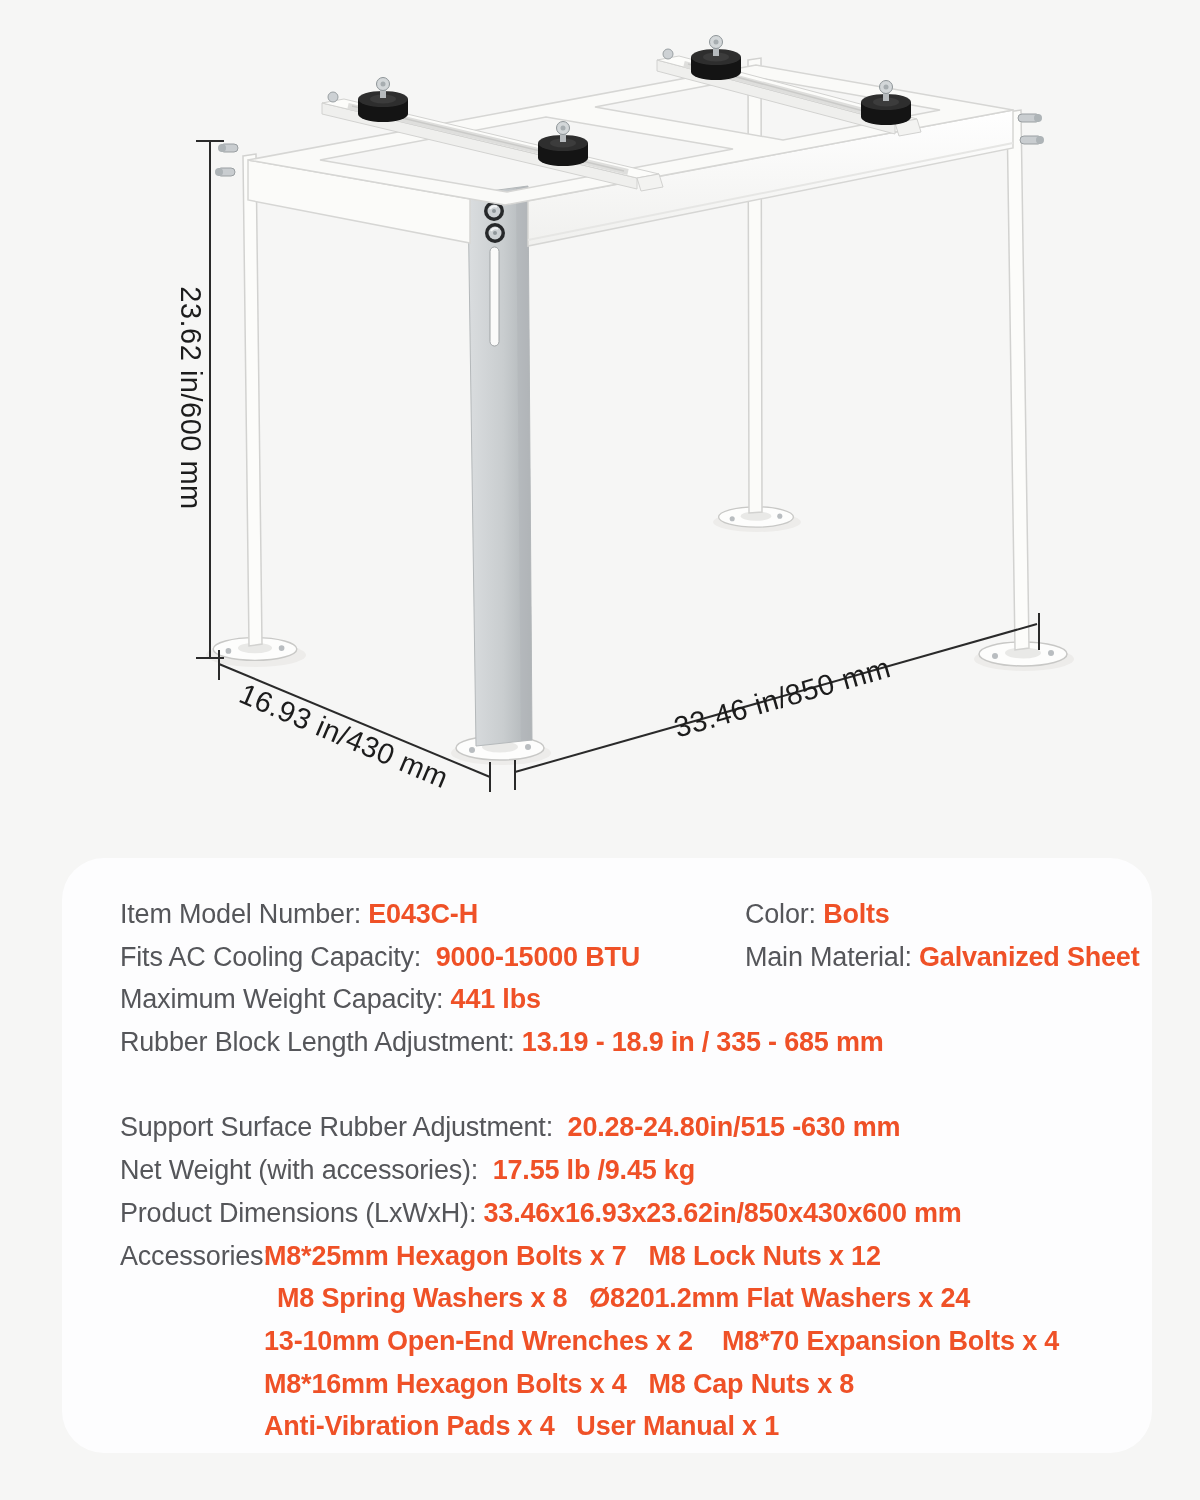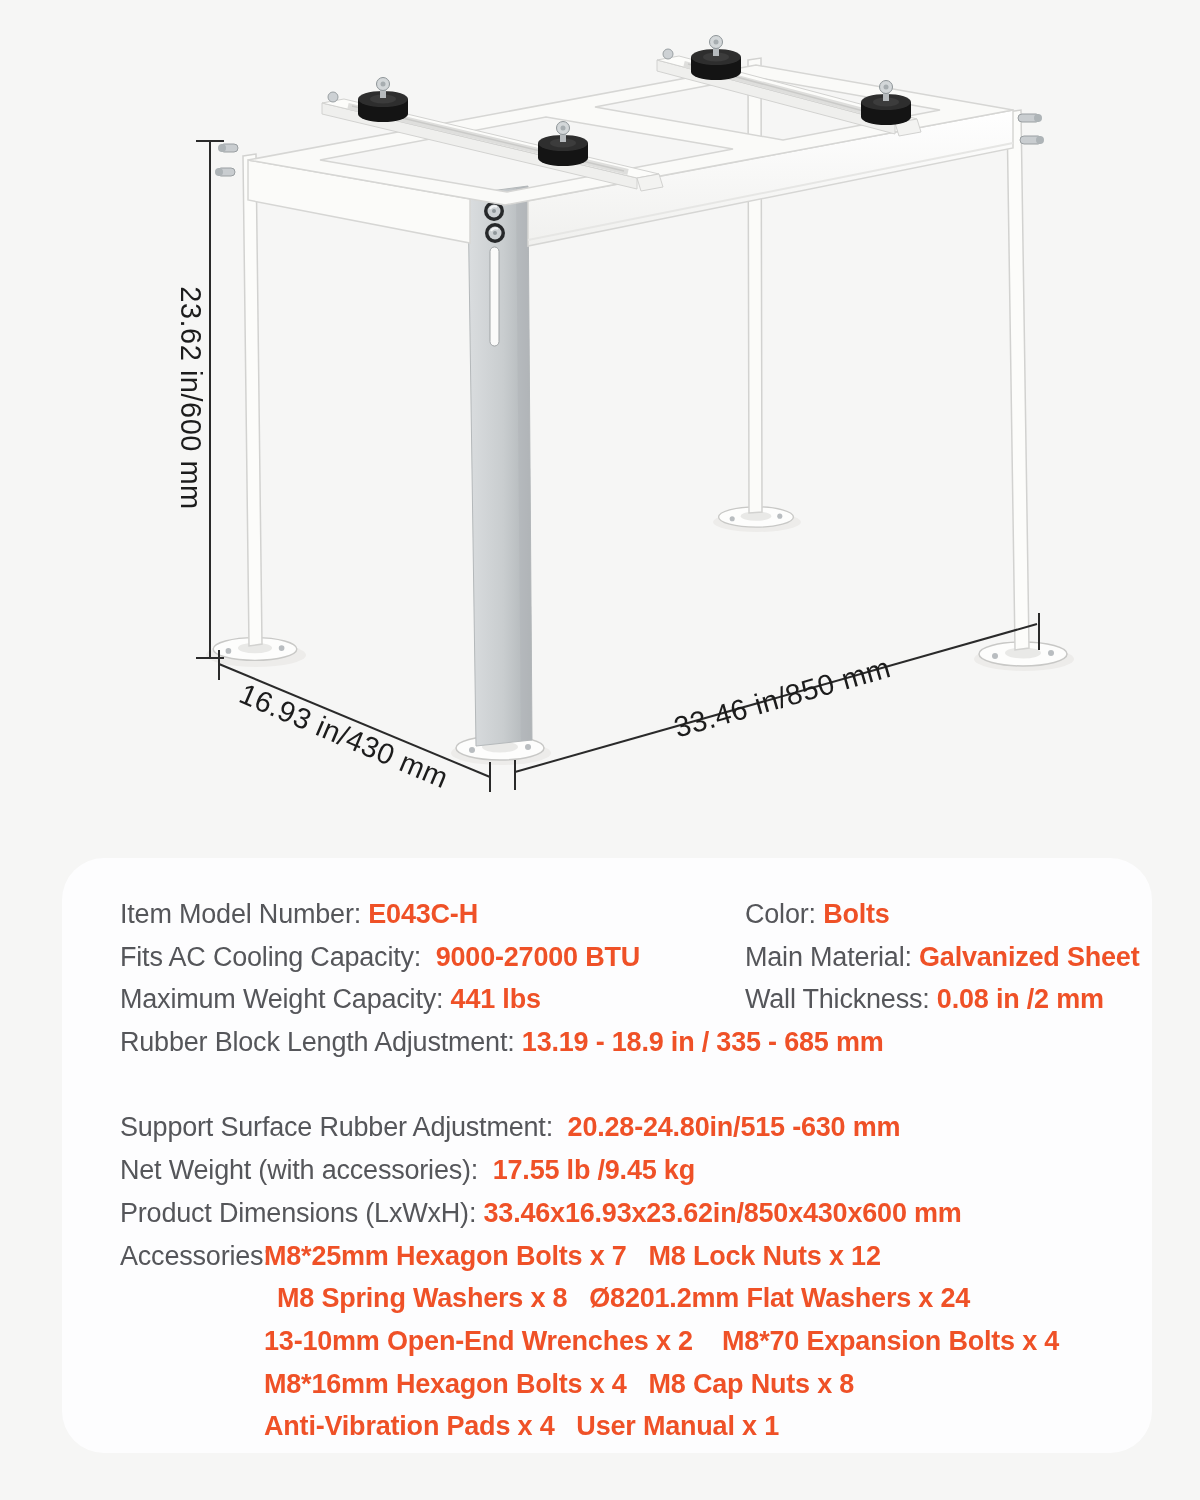--- a/index.html
+++ b/index.html
@@ -143,25 +143,24 @@
     <text class="dim-label" text-anchor="middle" transform="translate(785,707) rotate(-16)">33.46 in/850 mm</text>
   </g>
 </svg>
 </div>
 
 <div class="spec-panel">
 
   <div class="row" style="left:58px;top:35px"><span class="lbl">Item Model Number: </span><span class="val">E043C-H</span></div>
   <div class="row" style="left:683px;top:35px"><span class="lbl">Color: </span><span class="val">Bolts</span></div>
 
-  <div class="row" style="left:58px;top:78px"><span class="lbl">Fits AC Cooling Capacity:  </span><span class="val">9000-27000 BTU</span></div>
+  <div class="row" style="left:58px;top:78px"><span class="lbl">Fits AC Cooling Capacity:  </span><span class="val">9000-15000 BTU</span></div>
   <div class="row" style="left:683px;top:78px"><span class="lbl">Main Material: </span><span class="val">Galvanized Sheet</span></div>
 
   <div class="row" style="left:58px;top:120px"><span class="lbl">Maximum Weight Capacity: </span><span class="val">441 lbs</span></div>
-  <div class="row" style="left:683px;top:120px"><span class="lbl">Wall Thickness: </span><span class="val">0.08 in /2 mm</span></div>
 
   <div class="row" style="left:58px;top:163px"><span class="lbl">Rubber Block Length Adjustment: </span><span class="val">13.19 - 18.9 in / 335 - 685 mm</span></div>
   <div class="row" style="left:58px;top:248px"><span class="lbl">Support Surface Rubber Adjustment:  </span><span class="val">20.28-24.80in/515 -630 mm</span></div>
   <div class="row" style="left:58px;top:291px"><span class="lbl">Net Weight (with accessories):  </span><span class="val">17.55 lb /9.45 kg</span></div>
   <div class="row" style="left:58px;top:334px"><span class="lbl">Product Dimensions (LxWxH): </span><span class="val">33.46x16.93x23.62in/850x430x600 mm</span></div>
 
   <div class="row" style="left:58px;top:377px"><span class="lbl">Accessories:</span></div>
   <div class="row" style="left:202px;top:377px"><span class="val">M8*25mm Hexagon Bolts x 7   M8 Lock Nuts x 12</span></div>
   <div class="row" style="left:215px;top:419px"><span class="val">M8 Spring Washers x 8   Ø8201.2mm Flat Washers x 24</span></div>
   <div class="row" style="left:202px;top:462px"><span class="val">13-10mm Open-End Wrenches x 2    M8*70 Expansion Bolts x 4</span></div>

